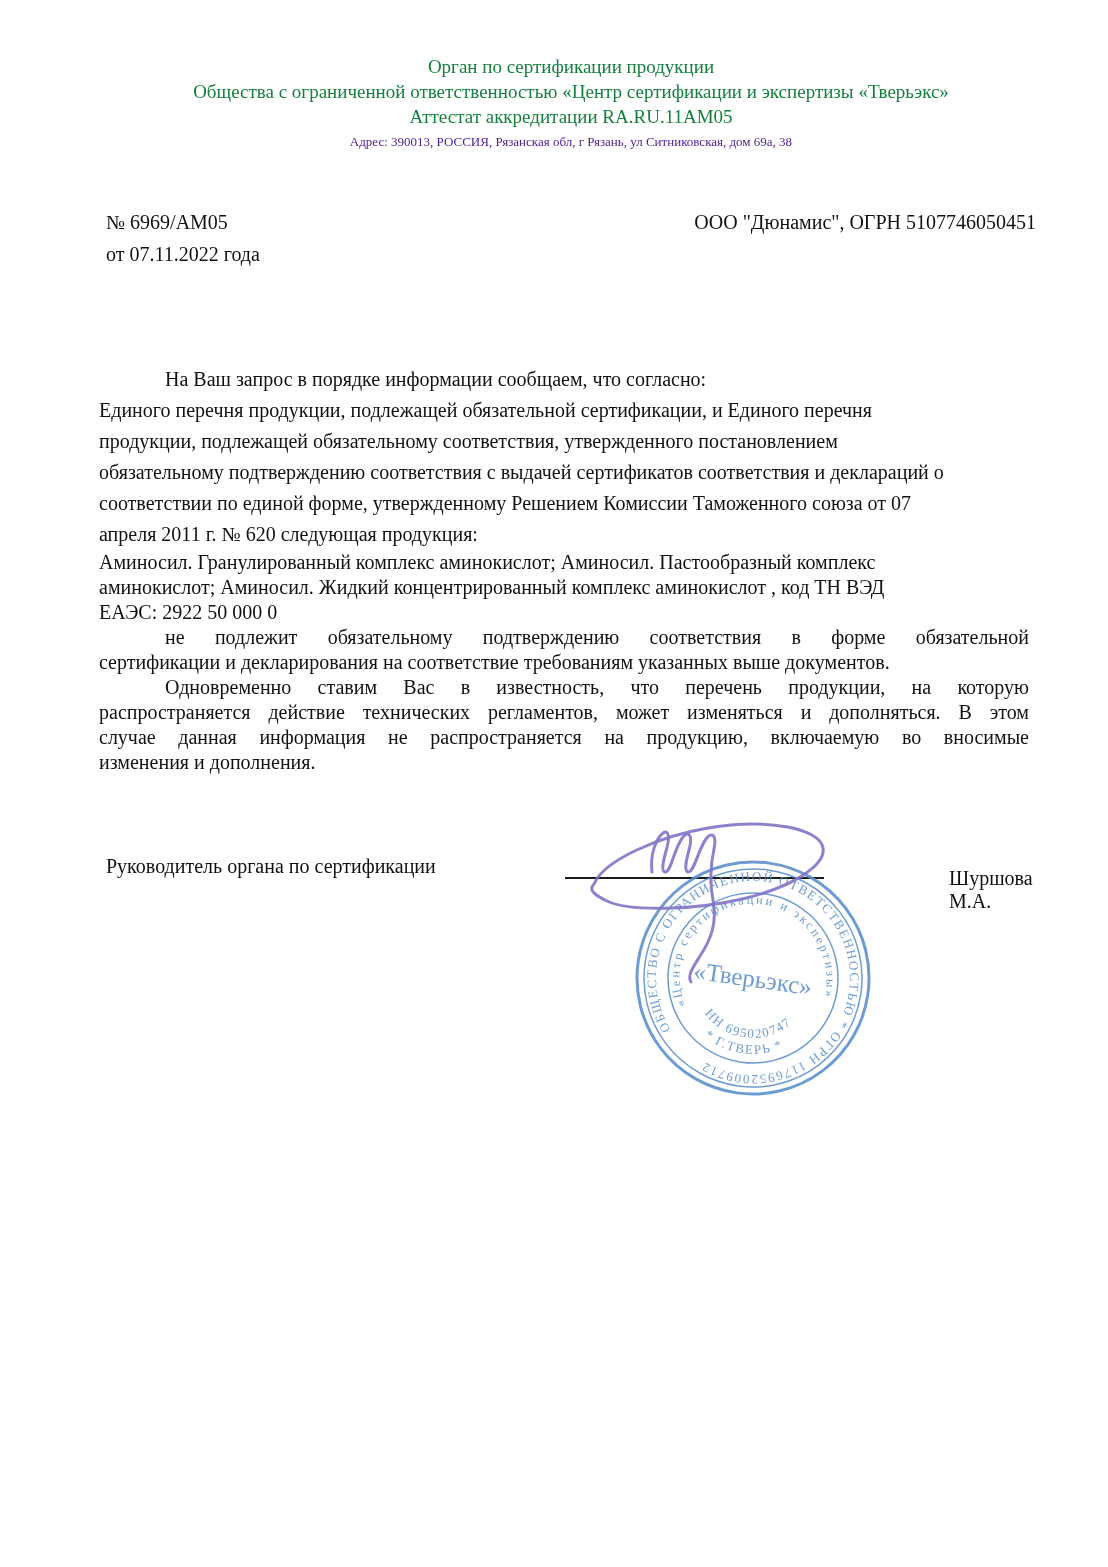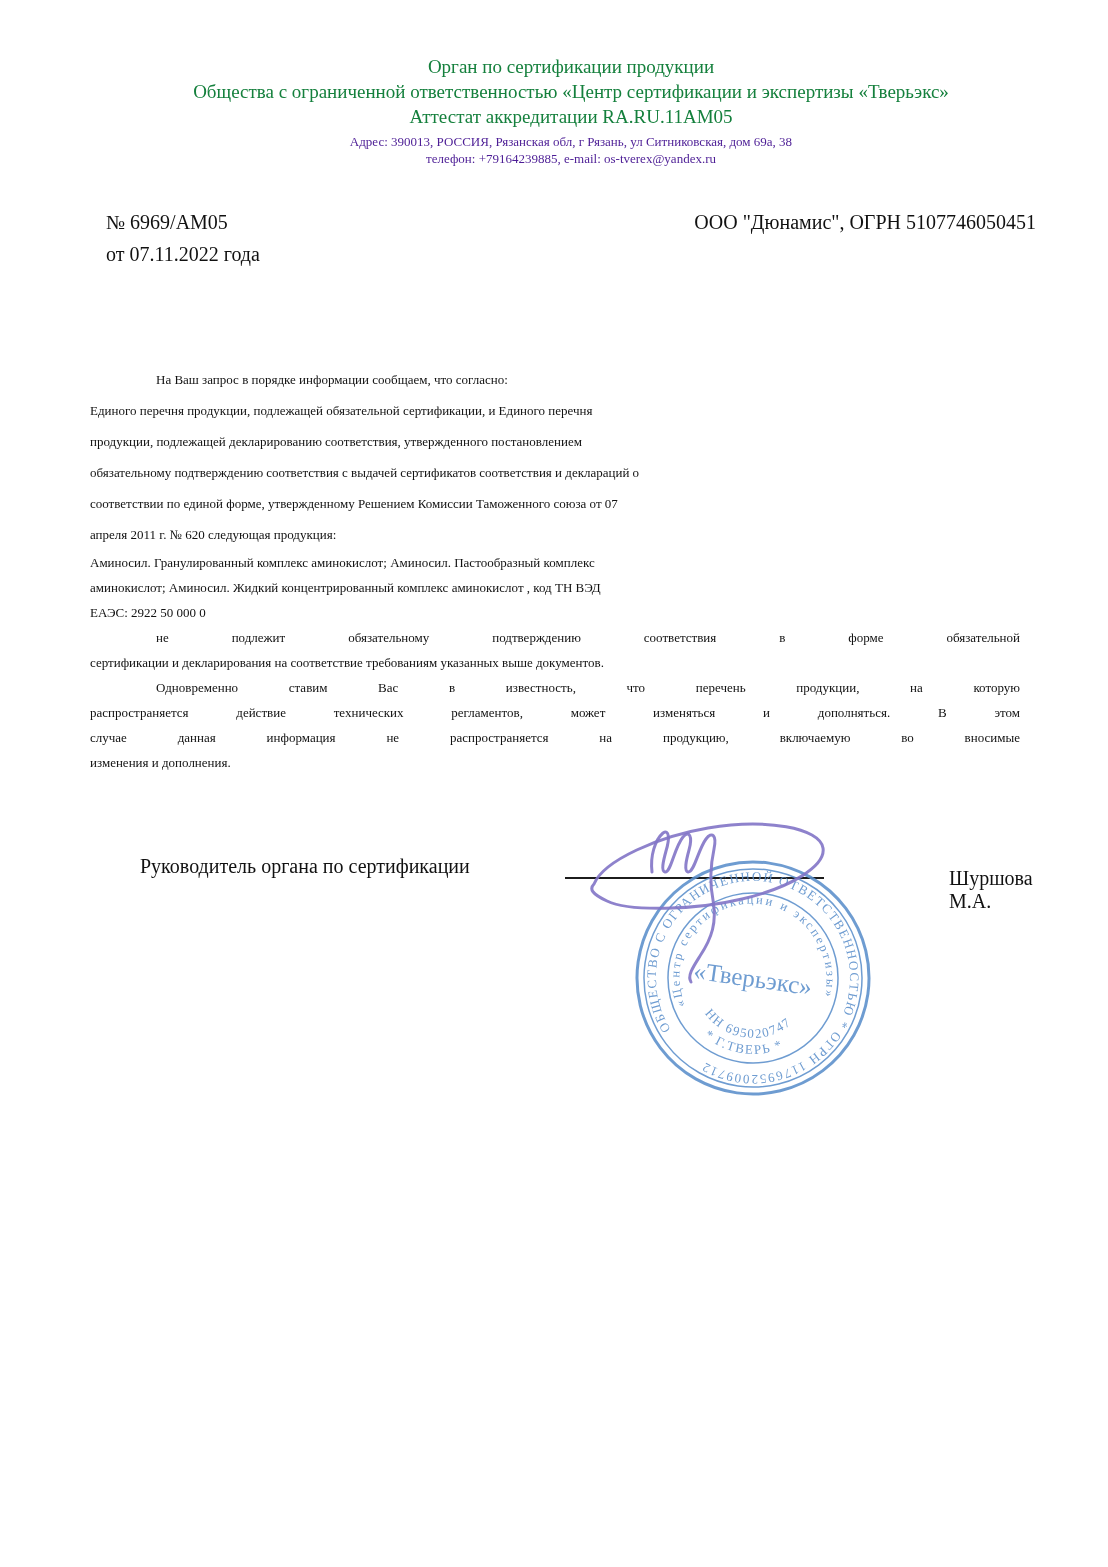--- a/index.html
+++ b/index.html
@@ -13,30 +13,30 @@
   }
   
   .letterhead{position:absolute;left:106px;top:54px;width:930px;text-align:center;}
   .hdr-main{font-size:19px;line-height:25px;color:#15803d;}
   .hdr-small{font-size:13px;line-height:17px;color:#4c1d95;}
   .hdr-gap{height:4px;}
   
   .refrow{position:absolute;left:106px;top:211px;width:930px;font-size:20px;display:flex;justify-content:space-between;gap:37px;}
   .refdate{position:absolute;left:106px;top:243px;width:930px;font-size:20px;}
   
-  .bodytext{position:absolute;left:90px;top:364px;width:930px;font-size:13px;}
+  .bodytext{position:absolute;left:99px;top:364px;width:930px;font-size:20px;}
   .sec-a .ln{line-height:31px;}
   .sec-b .ln{line-height:25px;}
   .sec-c{}
   .sec-c .ln{line-height:25px;}
   .ind{padding-left:66px;}
   .jst{text-align:justify;text-align-last:justify;}
   
   .sigrow{position:absolute;left:106px;top:855px;width:950px;height:30px;font-size:20px;}
-  .sig-title{position:absolute;left:0;top:0;margin-left:34px;}
+  .sig-title{position:absolute;left:0;top:0;}
   .sig-name{position:absolute;left:799px;top:12px;margin-left:44px;}
   .sig-rule{position:absolute;left:565px;top:877px;width:259px;height:0;border-top:2px solid #1c1c1c;}
   
   .stamp{position:absolute;left:601px;top:826px;width:304px;height:304px;opacity:0.88;}
   .stamp text{fill:#5b8fcb;}
   .stamp .ring{stroke:#5b8fcb;fill:none;}
   .stamp-outer-text{font-size:13px;letter-spacing:1.5px;font-family:"Liberation Serif",serif;}
   .stamp-inner-text{font-size:12.5px;letter-spacing:2.5px;font-family:"Liberation Serif",serif;}
   .stamp-small-text{font-size:13px;letter-spacing:1.5px;font-family:"Liberation Serif",serif;}
   .stamp-center-text{font-size:25px;fill:#4d84c6;font-family:"Liberation Serif",serif;}
@@ -48,34 +48,33 @@
 <body>
 
 <div class="page">
 
   <div class="letterhead">
     <div class="hdr-main">Орган по сертификации продукции</div>
     <div class="hdr-main">Общества с ограниченной ответственностью «Центр сертификации и экспертизы «Тверьэкс»</div>
     <div class="hdr-main">Аттестат аккредитации RA.RU.11АМ05</div>
     <div class="hdr-gap"></div>
     <div class="hdr-small">Адрес: 390013, РОССИЯ, Рязанская обл, г Рязань, ул Ситниковская, дом 69а, 38</div>
-    <div class="hdr-small">телефон: +79164239885, e-mail: os-tverex@yandex.ru</div>
   </div>
 
   <div class="refrow">
     <span>№ 6969/АМ05</span>
     <span>ООО "Дюнамис", ОГРН 5107746050451</span>
   </div>
   <div class="refdate">от 07.11.2022 года</div>
 
   <div class="bodytext">
     <div class="sec-a">
       <div class="ln ind">На Ваш запрос в порядке информации сообщаем, что согласно:</div>
       <div class="ln">Единого перечня продукции, подлежащей обязательной сертификации, и Единого перечня</div>
-      <div class="ln">продукции, подлежащей декларированию соответствия, утвержденного постановлением</div>
+      <div class="ln">продукции, подлежащей обязательному соответствия, утвержденного постановлением</div>
       <div class="ln">обязательному подтверждению соответствия с выдачей сертификатов соответствия и деклараций о</div>
       <div class="ln">соответствии по единой форме, утвержденному Решением Комиссии Таможенного союза от 07</div>
       <div class="ln">апреля 2011 г. № 620 следующая продукция:</div>
     </div>
     <div class="sec-b">
       <div class="ln">Аминосил. Гранулированный комплекс аминокислот; Аминосил. Пастообразный комплекс</div>
       <div class="ln">аминокислот; Аминосил. Жидкий концентрированный комплекс аминокислот , код ТН ВЭД</div>
       <div class="ln">ЕАЭС: 2922 50 000 0</div>
     </div>
     <div class="sec-c">

